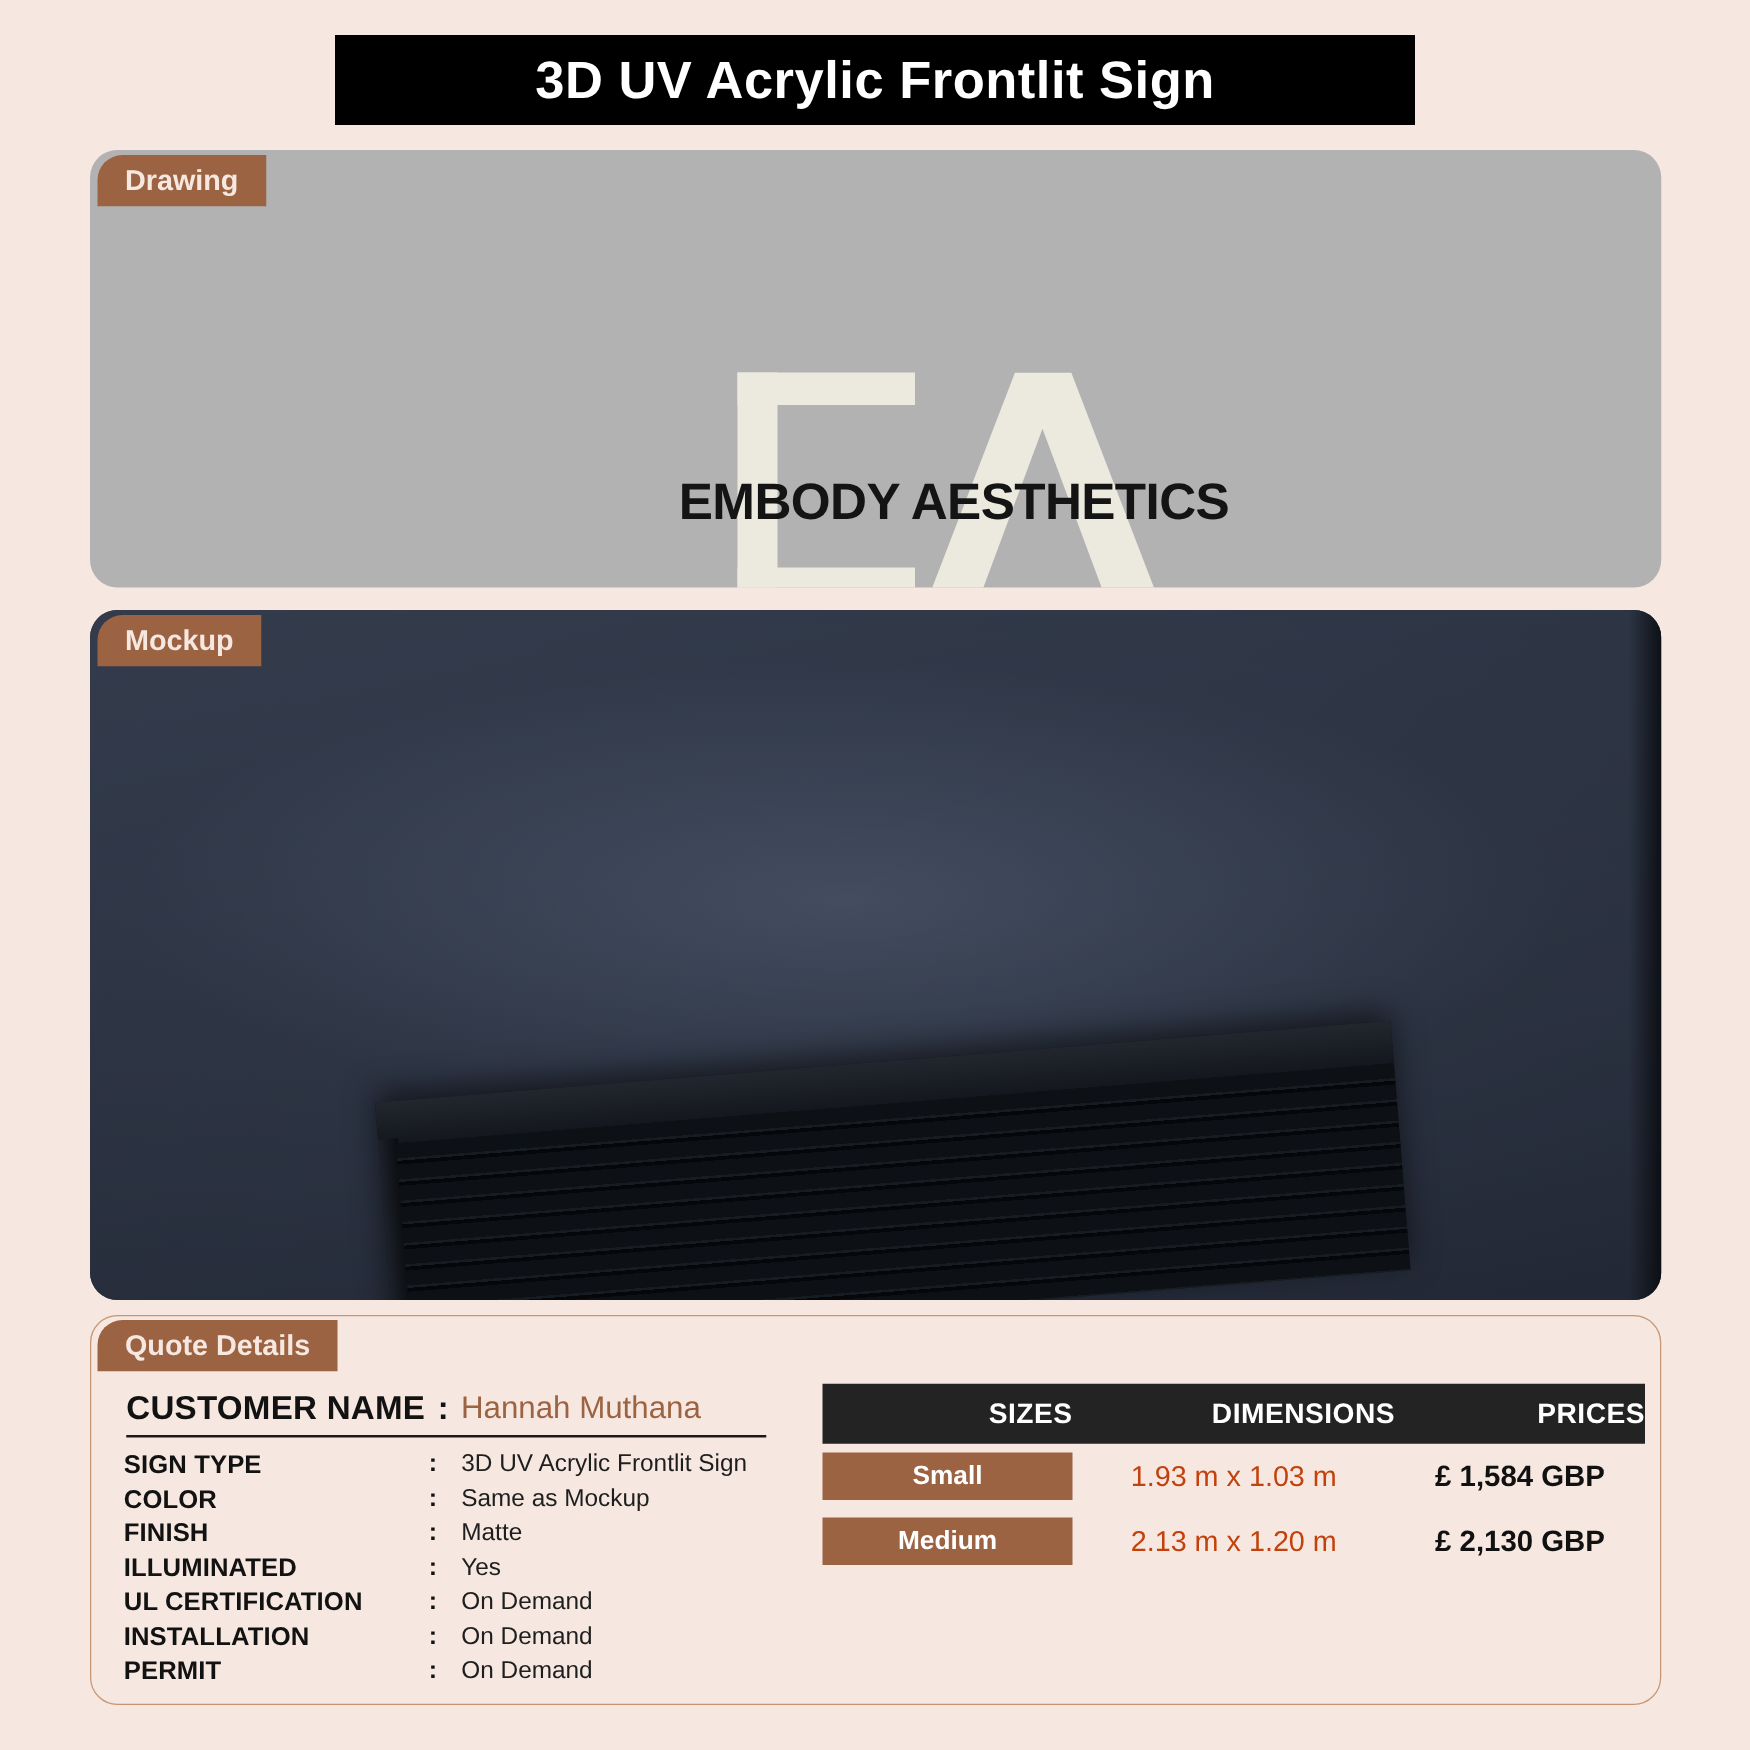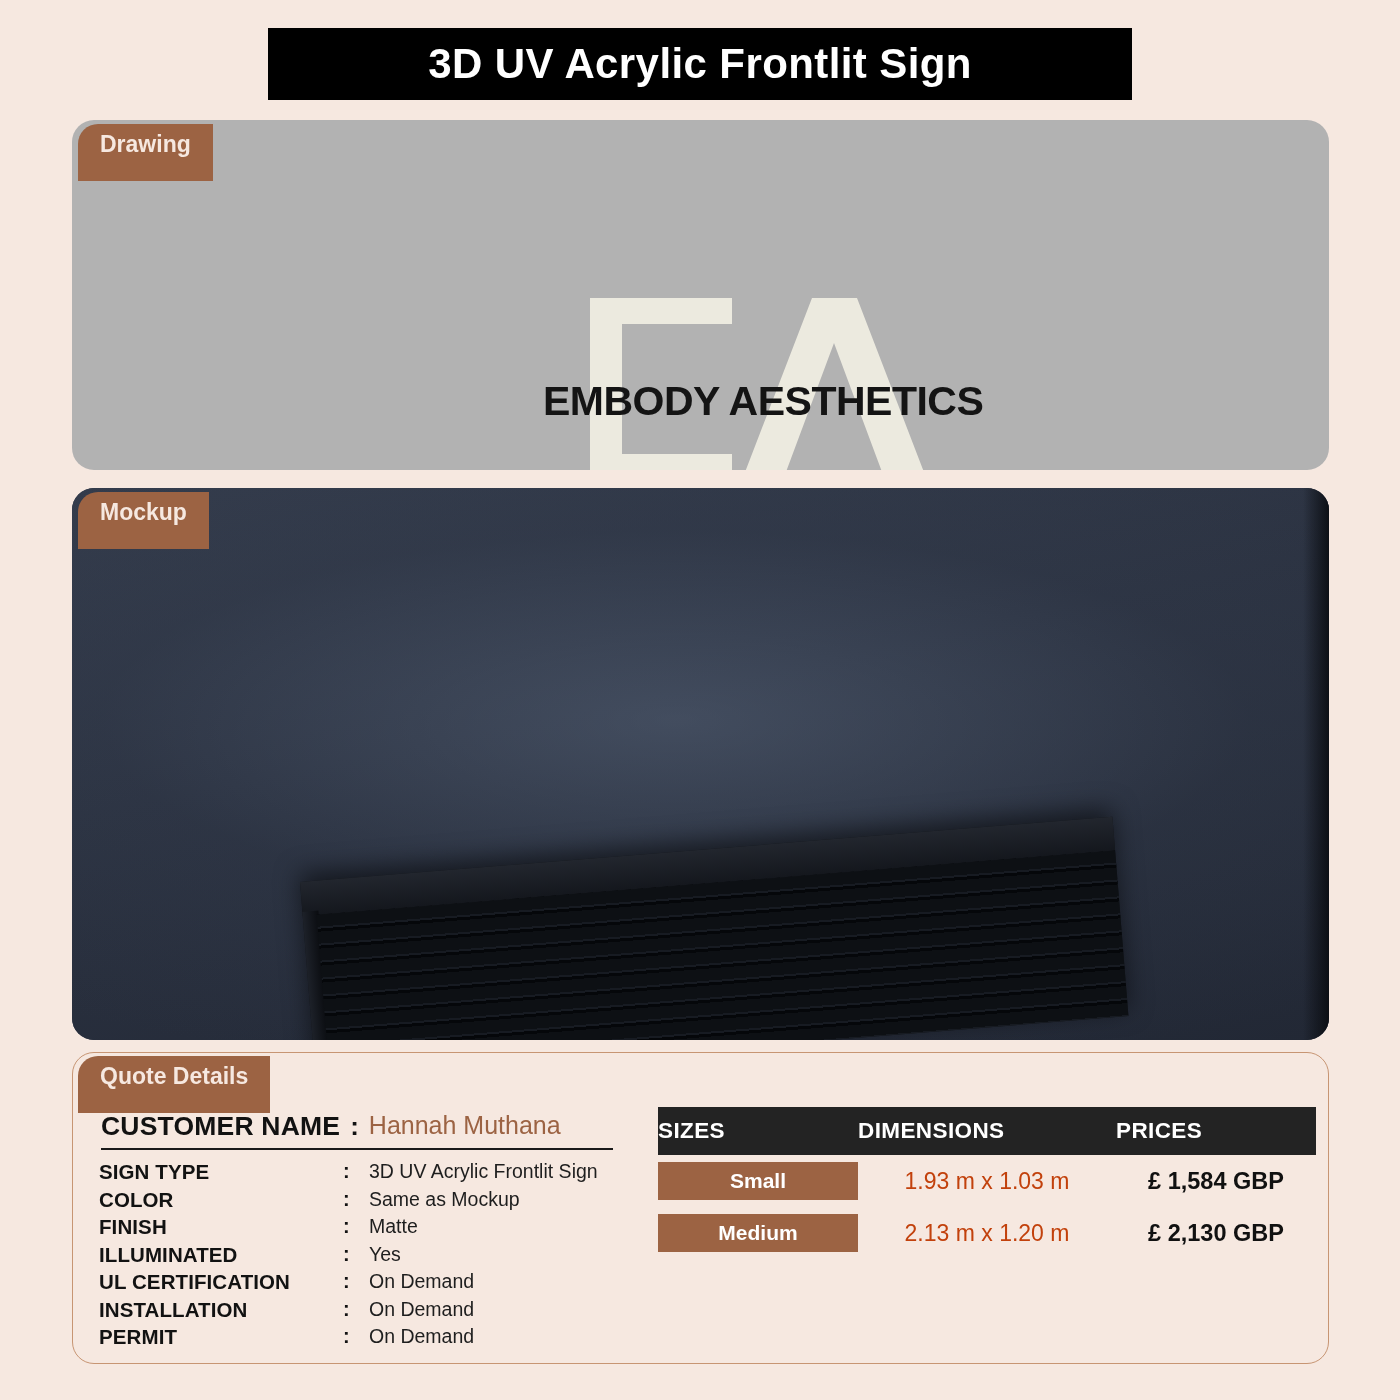--- a/index.html
+++ b/index.html
@@ -40,21 +40,21 @@
     white-space: nowrap;
   }
 
   
   .tab {
     position: absolute;
     background: #9c6343;
     color: #f6e8e0;
     font-size: 23px;
     font-weight: bold;
-    padding: 8px 22px 24px 22px;
+    padding: 8px 22px 8px 22px;
     border-top-left-radius: 20px;
     z-index: 5;
     line-height: 1.1;
   }
 
   
   .drawing-panel {
     position: absolute;
     left: 72px;
     top: 120px;
@@ -193,21 +193,21 @@
     display: flex;
   }
 
   
   .spec-col {
     width: 590px;
     padding: 4px 0 0 26px;
   }
   .customer-row {
     display: flex;
-    align-items: flex-start;
+    align-items: center;
     gap: 10px;
     border-bottom: 2.2px solid #1a1a1a;
     padding-bottom: 6px;
     width: 512px;
     margin-left: 2px;
   }
   .customer-label {
     font-size: 26.5px;
     font-weight: bold;
     color: #121212;
@@ -254,21 +254,21 @@
     background: #232323;
     height: 48px;
     display: flex;
     align-items: center;
     margin-left: 0;
   }
   .price-header div {
     color: #ffffff;
     font-size: 22.5px;
     font-weight: bold;
-    text-align: left;
+    text-align: right;
     letter-spacing: 0.4px;
   }
   .col-sizes { width: 200px; }
   .col-dims  { width: 258px; }
   .col-price { width: 200px; }
 
   .price-row {
     display: flex;
     align-items: center;
     height: 52px;

